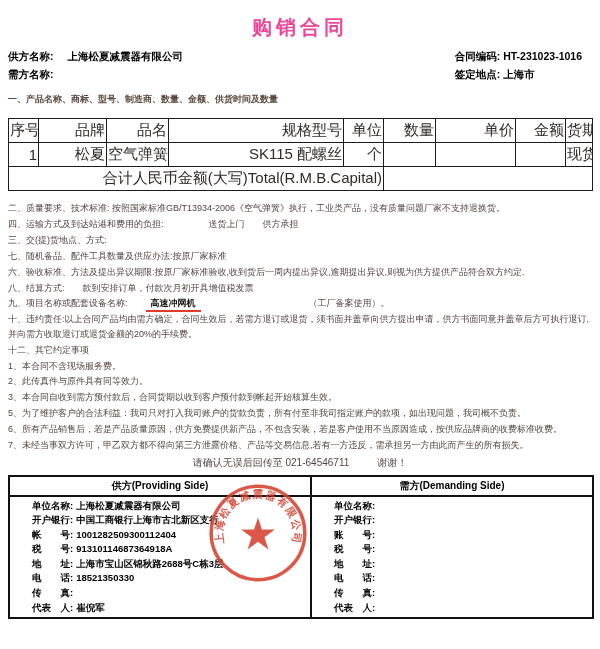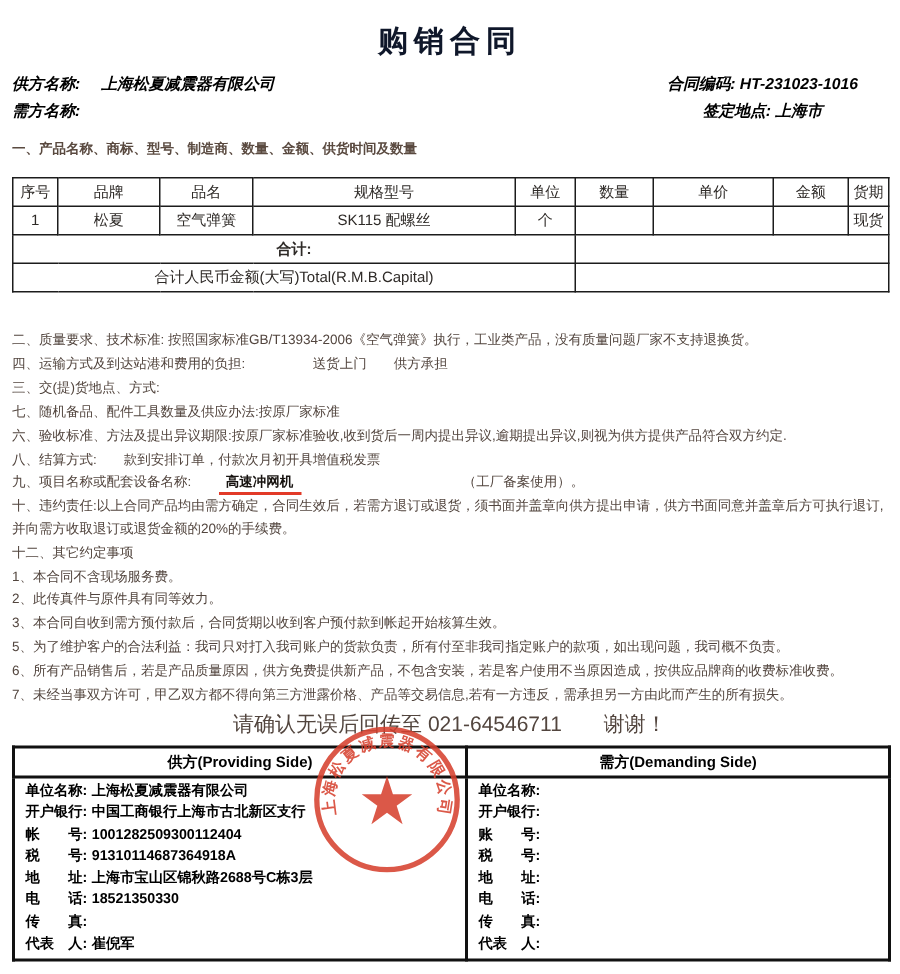--- a/index.html
+++ b/index.html
@@ -6,58 +6,58 @@
   body{
     width:600px;height:649px;position:relative;overflow:hidden;
     font-family:"Liberation Sans","DejaVu Sans",sans-serif;
     color:#3a332e;
     -webkit-font-smoothing:antialiased;
   }
   .page{padding:12px 8px 0 8px;}
 
   
   .title{
-    text-align:center;font-size:20px;font-weight:bold;color:#0f172a;
+    text-align:center;font-size:20px;font-weight:bold;color:#ec4899;
     letter-spacing:4px;margin:2px 0 8px 0;
   }
   .head{display:flex;justify-content:space-between;font-size:10.5px;font-weight:bold;color:#000;}
   .head .col{display:flex;flex-direction:column;gap:3px;}
-  .head .row{white-space:pre;line-height:15px;font-style:italic;}
+  .head .row{white-space:pre;line-height:15px;}
   .head .lbl{margin-right:14px;}
-  .head .right{margin-right:20px;text-align:center;}
+  .head .right{margin-right:10px;}
 
   
   .sec-title{font-size:9px;color:#5a4a40;margin:11px 0 12px 0;font-weight:bold;white-space:pre-wrap;}
   table.product{border-collapse:collapse;width:584px;table-layout:fixed;}
   table.product th,table.product td{
-    border:1px solid #1c1c1c;font-size:10px;color:#2e2a27;
-    text-align:center;padding:2px 1px;height:12px;overflow:hidden;white-space:nowrap;
+    border:1px solid #1c1c1c;font-size:15px;color:#2e2a27;
+    text-align:right;padding:2px 1px;height:12px;overflow:hidden;white-space:nowrap;
   }
   table.product th{font-weight:normal;}
   td.total-cell{text-align:right;font-weight:bold;font-size:11px;padding-right:2px;color:#000;}
   td.capital-cell{text-align:center;font-size:9.5px;}
 
   
-  .clauses{margin-top:24px;}
+  .clauses{margin-top:10px;}
   .clause{font-size:9px;line-height:14.4px;margin:0 0 1.5px 0;color:#52453e;white-space:pre-wrap;}
   .term-underline{
     font-weight:bold;color:#171310;
     border-bottom:2.5px solid #e23a28;padding:0 5px 2px 5px;
   }
-  .confirm{display:flex;justify-content:center;gap:28px;font-size:14px;color:#52453e;margin:3px 0 5px 0;}
+  .confirm{display:flex;justify-content:center;gap:28px;font-size:10px;color:#52453e;margin:3px 0 5px 0;}
 
   
   table.parties{border-collapse:collapse;width:584px;table-layout:fixed;}
   table.parties th{
     border:2px solid #111;font-size:10px;font-weight:bold;color:#000;
     text-align:center;padding:2px 14px;height:11px;
   }
   table.parties td{border:2px solid #111;vertical-align:top;padding:2px 0 2px 0;}
   .frow{display:flex;font-size:9.5px;font-weight:bold;color:#000;line-height:14.6px;}
-  .flabel{white-space:pre;padding-left:7px;}
+  .flabel{white-space:pre;padding-left:22px;}
   .fvalue{white-space:pre;margin-left:3px;}
 
   
   .stamp{position:absolute;left:206px;top:481px;width:104px;height:104px;opacity:.87;pointer-events:none;}
 </style>
 </head>
 <body>
 
 <div class="page">
 
@@ -107,24 +107,20 @@
         <td>松夏</td>
         <td>空气弹簧</td>
         <td>SK115  配螺丝</td>
         <td>个</td>
         <td></td>
         <td></td>
         <td></td>
         <td>现货</td>
       </tr>
       <tr>
-        <td colspan="5" class="total-cell">合计:</td>
-        <td colspan="4"></td>
-      </tr>
-      <tr>
         <td colspan="5" class="capital-cell">合计人民币金额(大写)Total(R.M.B.Capital)</td>
         <td colspan="4"></td>
       </tr>
     </tbody>
   </table>
 
   <div class="clauses">
     <div class="clause">二、质量要求、技术标准: 按照国家标准GB/T13934-2006《空气弹簧》执行，工业类产品，没有质量问题厂家不支持退换货。</div>
     <div class="clause">四、运输方式及到达站港和费用的负担:　　　　　送货上门　　供方承担</div>
     <div class="clause">三、交(提)货地点、方式:</div>

